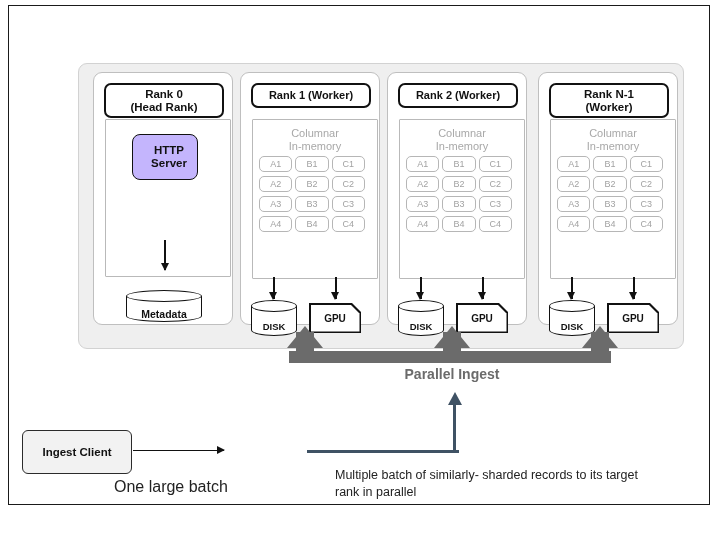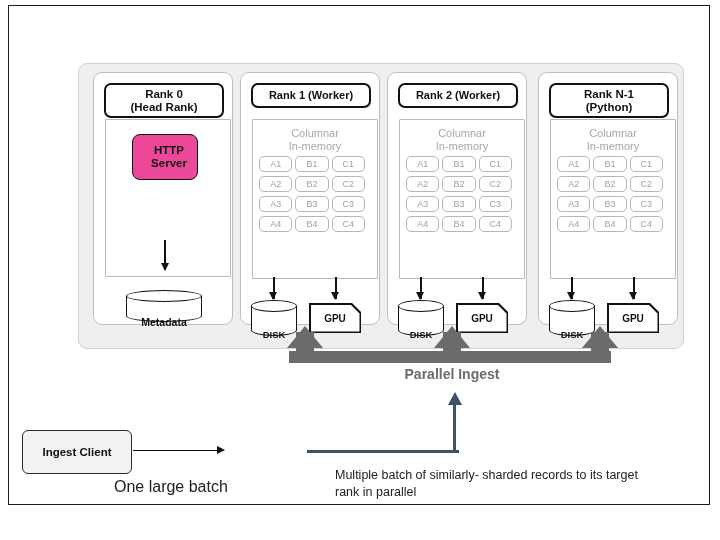--- a/index.html
+++ b/index.html
@@ -18,21 +18,21 @@
   .rank-title{position:absolute;left:10px;top:10px;width:120px;
     border:2px solid #111;border-radius:7px;background:#fff;box-sizing:border-box;
     font-weight:bold;font-size:11.5px;color:#111;text-align:center;
     line-height:12.5px;padding:4px 1px;}
   .rank-title.two-line{padding:3px 1px;}
 
   .body-box{position:absolute;left:11px;top:46px;width:126px;height:160px;
     border:1px solid #b9b9b9;border-radius:1px;box-sizing:border-box;background:#fff;text-decoration:underline;}
 
   .http-box{position:absolute;left:26px;top:14px;width:66px;height:46px;
-    border:1.6px solid #111;border-radius:8px;box-sizing:border-box;background:#ec4899;
+    border:1.6px solid #111;border-radius:8px;box-sizing:border-box;background:#c4b5fd;
     display:flex;align-items:center;justify-content:center;text-align:center;
     font-weight:bold;font-size:11.5px;color:#111;line-height:13px;padding-left:8px;}
 
   .col-label{position:absolute;left:0;top:7px;width:100%;text-align:center;
     font-size:11px;color:#a8a8a8;line-height:13px;}
 
   .cell-grid{position:absolute;left:6px;top:36px;width:106px;
     display:grid;grid-template-columns:repeat(3,1fr);gap:4px 3px;}
   .cell{height:16px;border:1px solid #b6b6b6;border-radius:5px;background:#fff;
     display:flex;align-items:center;justify-content:center;
@@ -45,21 +45,21 @@
     border-top:8px solid #111;}
 
   .cyl{position:absolute;}
   .cyl .body{position:absolute;left:0;top:6px;width:100%;height:calc(100% - 12px);
     border-left:1.6px solid #111;border-right:1.6px solid #111;background:#fff;box-sizing:border-box;}
   .cyl .top{position:absolute;left:0;top:0;width:100%;height:12px;
     border:1.6px solid #111;border-radius:50%;background:#fff;box-sizing:border-box;}
   .cyl .bot{position:absolute;left:0;bottom:0;width:100%;height:12px;
     border:1.6px solid #111;border-radius:50%;background:#fff;box-sizing:border-box;
     clip-path:inset(50% -3px -3px -3px);}
-  .cyl .lbl{position:absolute;left:0;top:16px;width:100%;height:100%;
+  .cyl .lbl{position:absolute;left:0;top:8px;width:100%;height:100%;
     display:flex;align-items:center;justify-content:center;
     font-weight:bold;font-size:9.5px;color:#111;z-index:3;}
   .cyl .lbl.meta{font-size:10.5px;}
 
   .gpu-box{position:absolute;background:#fff;
     display:flex;align-items:center;justify-content:center;
     font-weight:bold;font-size:10px;color:#111;
     clip-path:polygon(0 0, calc(100% - 9px) 0, 100% 9px, 100% 100%, 0 100%);}
 
   .big-bar{position:absolute;background:#6b6b6b;}
@@ -214,21 +214,21 @@
     <div class="gpu-box" style="left:68px;top:230px;width:52px;height:30px;background:#111;">
       <div class="gpu-box" style="left:1.5px;top:1.5px;width:49px;height:27px;background:#fff;">
         <span>GPU</span>
       </div>
     </div>
   </div>
 
   <div class="rank-panel" style="left:538px;">
     <div class="rank-title two-line">
       <div>Rank N-1</div>
-      <div>(Python)</div>
+      <div>(Worker)</div>
     </div>
     <div class="body-box">
       <div class="col-label">
         <div>Columnar</div>
         <div>In-memory</div>
       </div>
       <div class="cell-grid">
         <div class="cell">A1</div>
         <div class="cell">B1</div>
         <div class="cell">C1</div>

